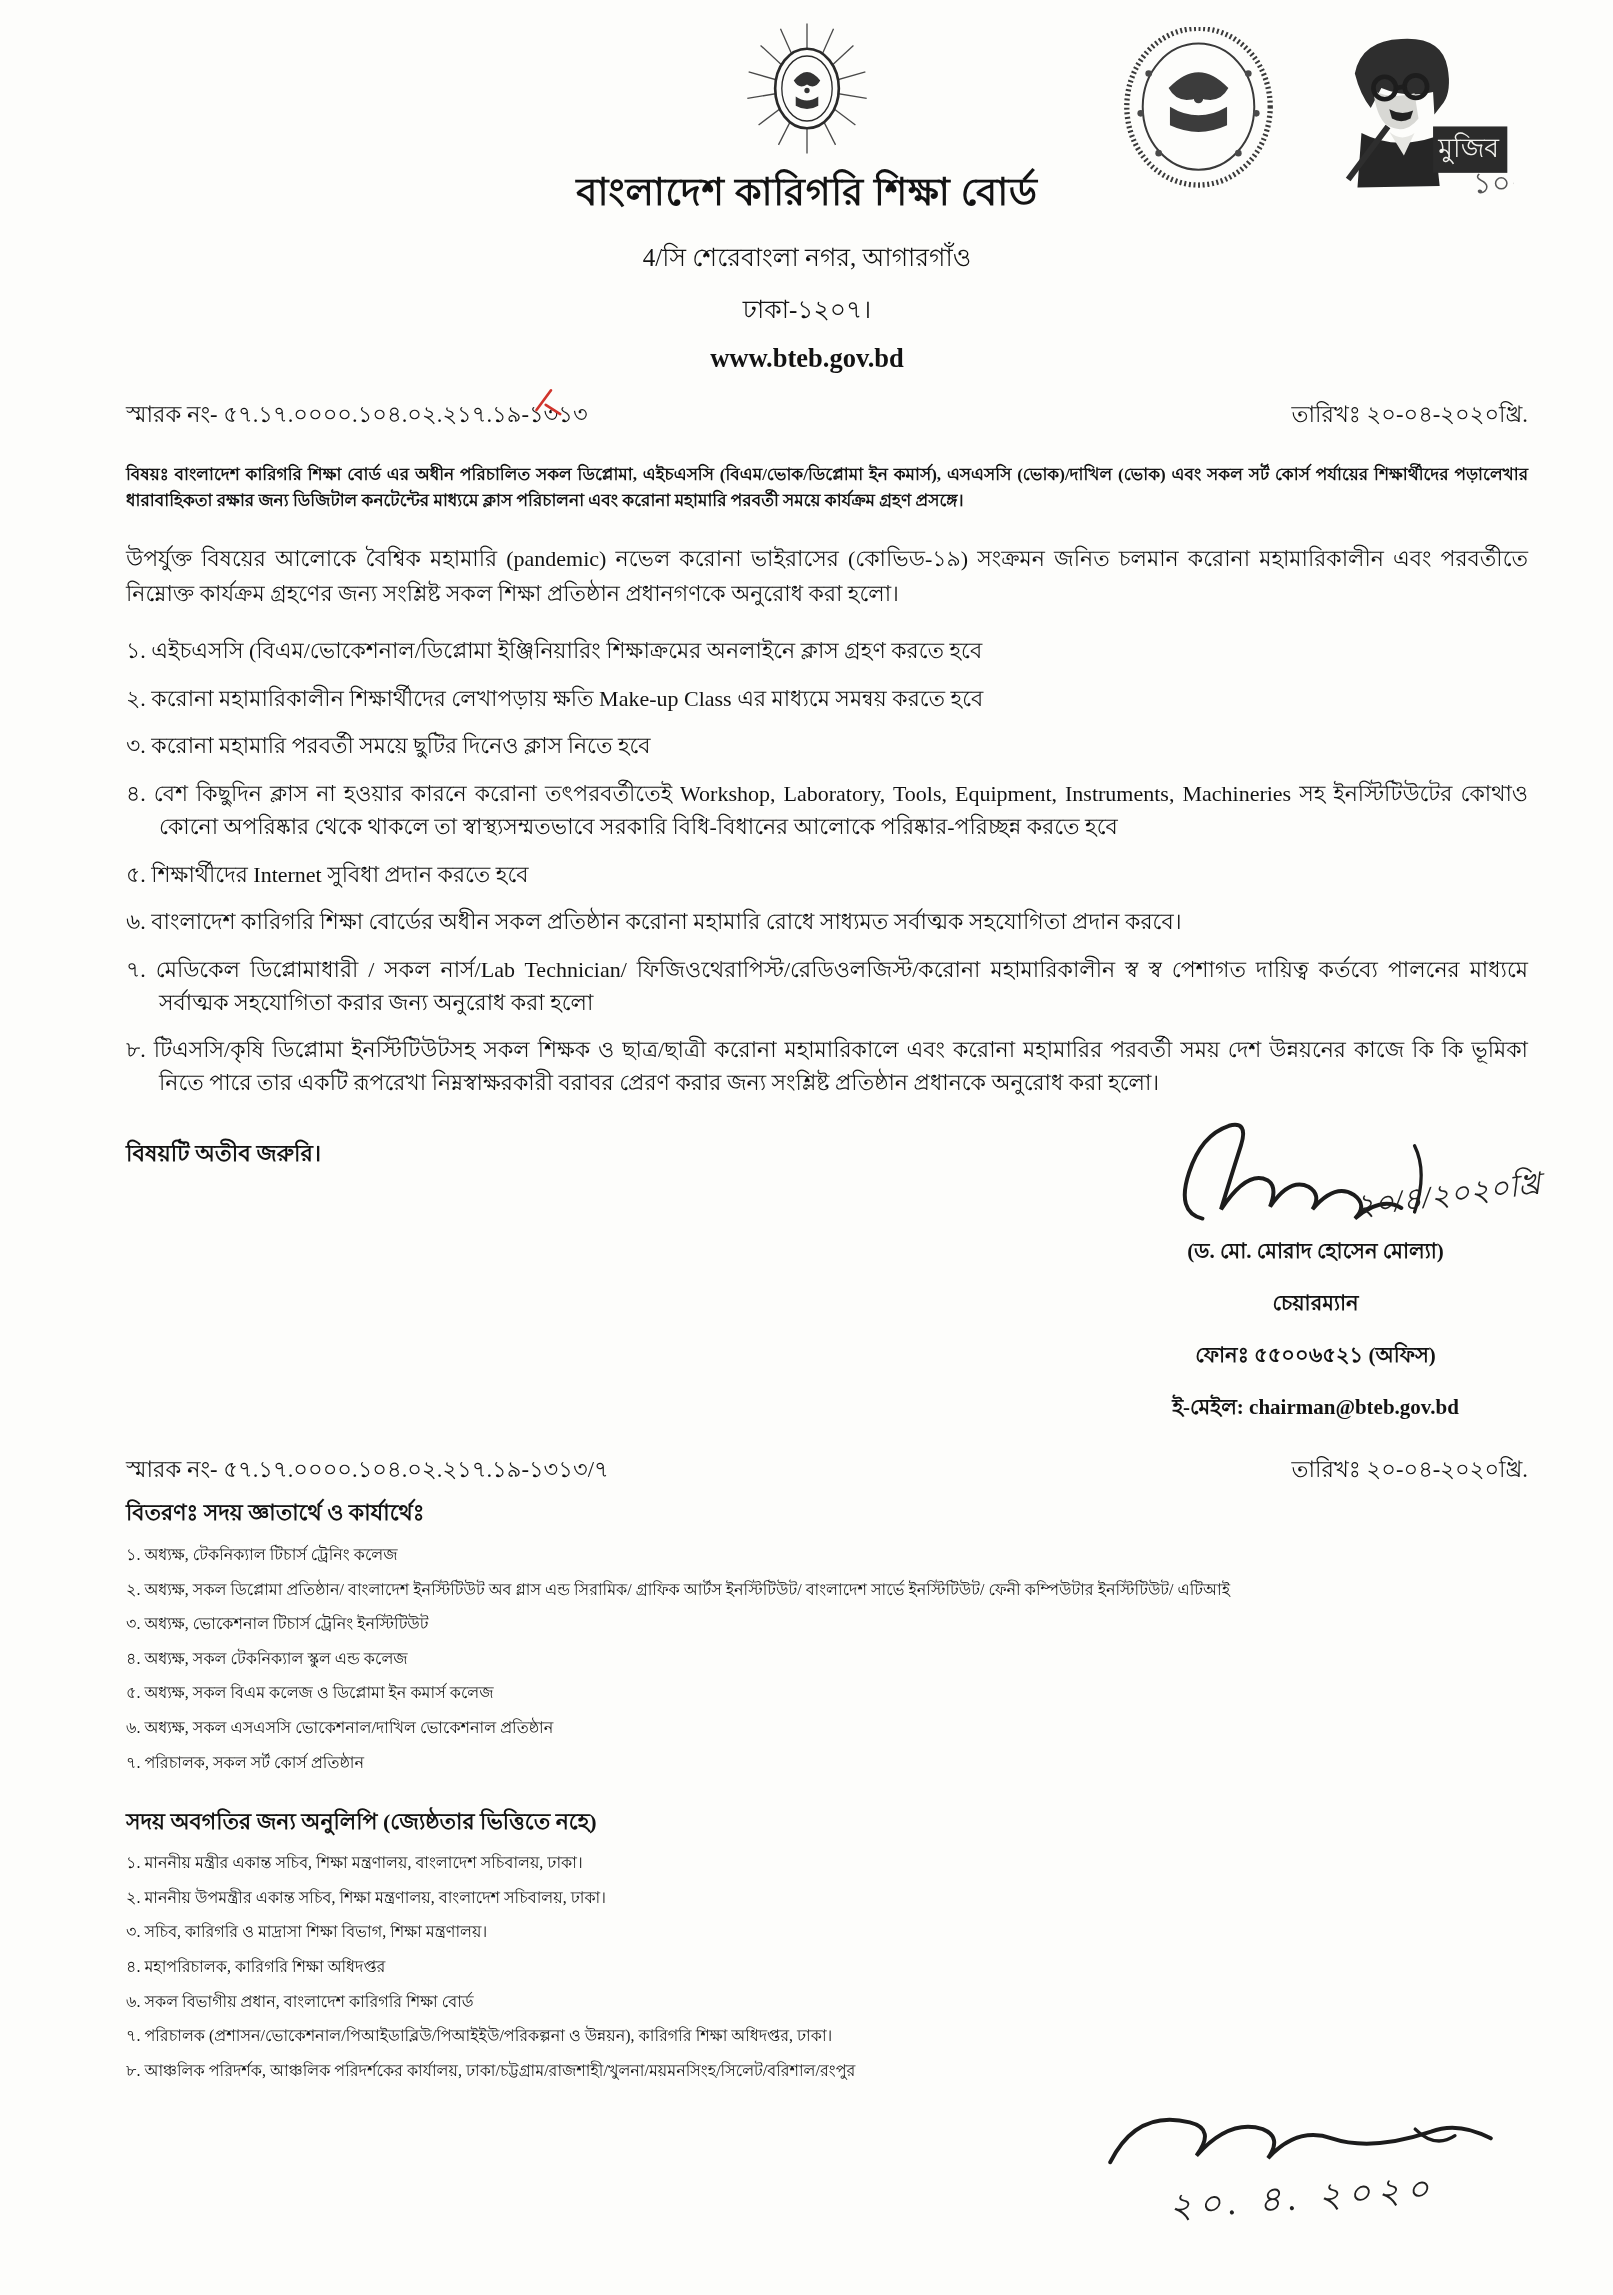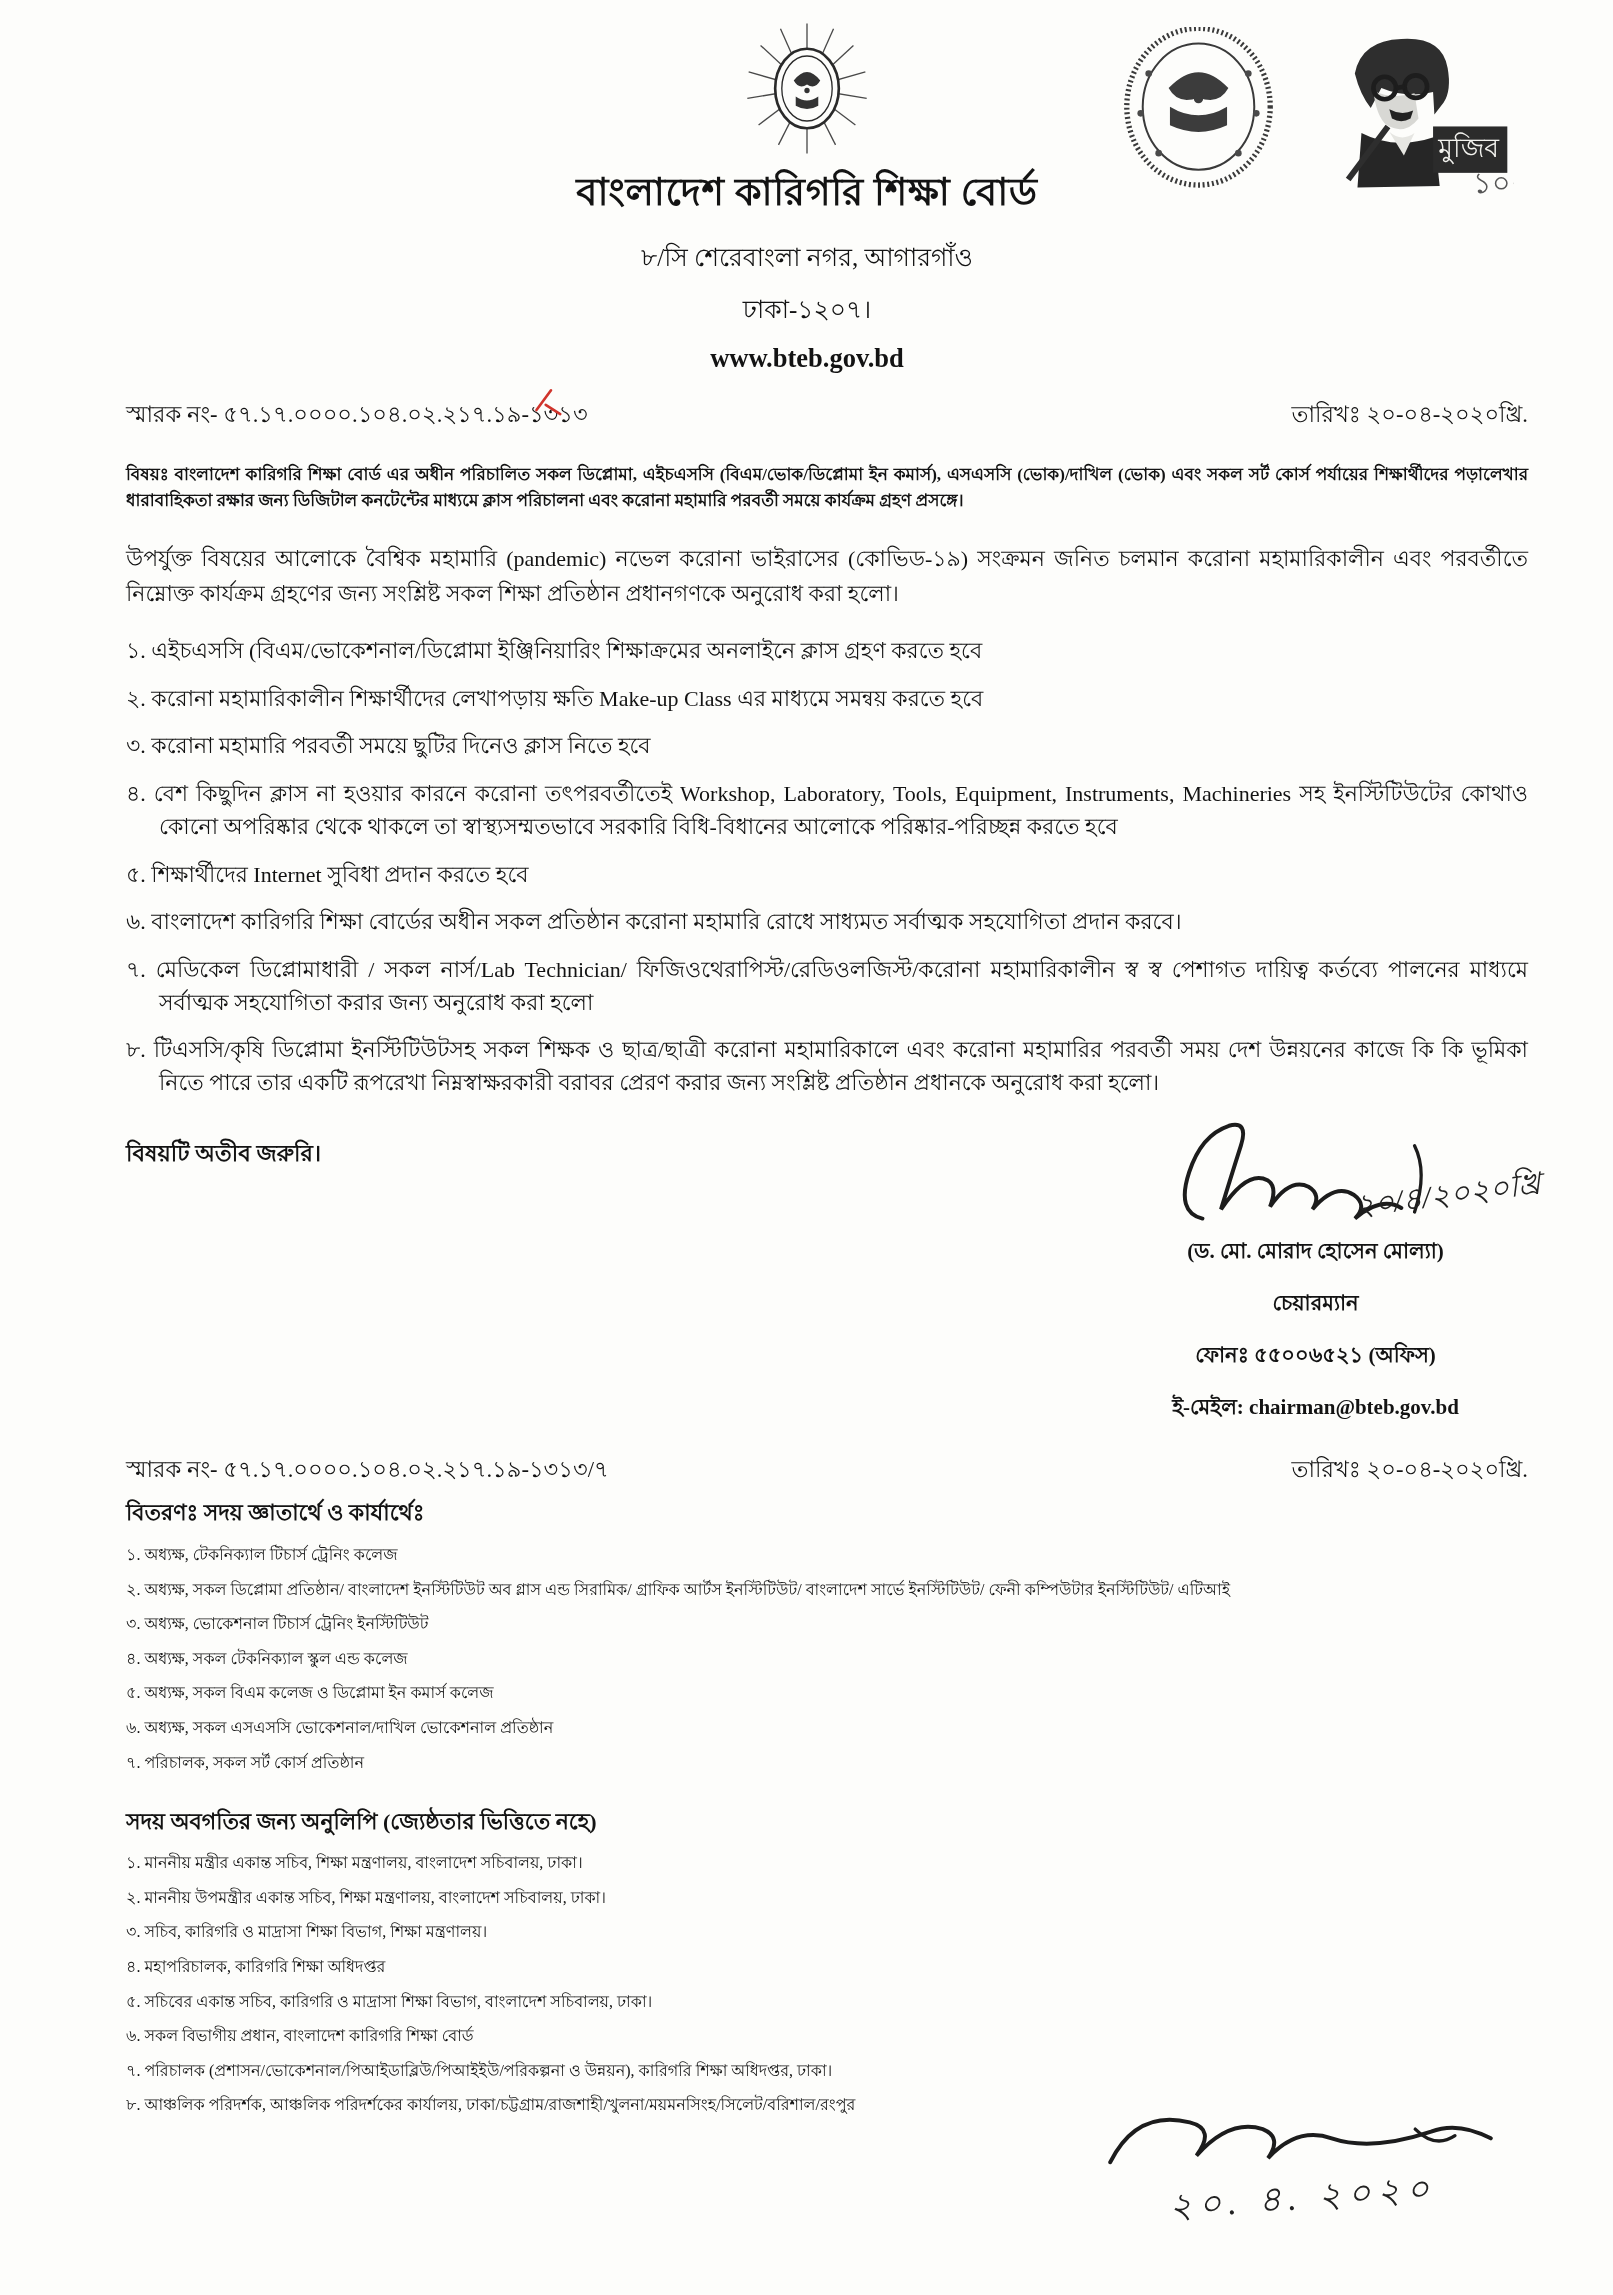--- a/index.html
+++ b/index.html
@@ -84,21 +84,21 @@
           </g>
           <ellipse cx="95" cy="100" rx="48" ry="60" fill="#fdfdfb" stroke-width="4"></ellipse>
           <ellipse cx="95" cy="100" rx="38" ry="49" fill="none" stroke-width="2"></ellipse>
           <path d="M75 88 q20 -26 40 0 q-8 14 -20 6 q-12 8 -20 -6z" fill="#333" stroke="none"></path>
           <path d="M78 112 q17 12 34 0 l0 14 q-17 10 -34 0z" fill="#333" stroke="none"></path>
           <circle cx="95" cy="103" r="4" fill="#333" stroke="none"></circle>
         </g>
       </svg>
     </div>
     <div class="org-name">বাংলাদেশ কারিগরি শিক্ষা বোর্ড</div>
-    <div class="addr">৮/সি শেরেবাংলা নগর, আগারগাঁও</div>
+    <div class="addr">4/সি শেরেবাংলা নগর, আগারগাঁও</div>
     <div class="addr2">ঢাকা-১২০৭।</div>
     <div class="site">www.bteb.gov.bd</div>
 
     <div class="corner-logos">
       <svg width="153" height="166" viewBox="0 0 230 250">
         <ellipse cx="115" cy="120" rx="108" ry="118" fill="none" stroke="#3a3a3a" stroke-width="8" stroke-dasharray="3 4"></ellipse>
         <ellipse cx="115" cy="120" rx="84" ry="95" fill="none" stroke="#3a3a3a" stroke-width="3"></ellipse>
         <path d="M70 92 q45 -48 90 0 q-14 26 -45 14 q-31 12 -45 -14z" fill="#3c3c3c"></path>
         <path d="M72 120 q43 26 86 0 l0 28 q-43 20 -86 0z" fill="#3c3c3c"></path>
         <circle cx="115" cy="108" r="7" fill="#3c3c3c"></circle>
@@ -187,21 +187,20 @@
     <div class="li">৭. পরিচালক, সকল সর্ট কোর্স প্রতিষ্ঠান</div>
   </div>
 
   <div class="copies-wrap">
     <div class="copies-head">সদয় অবগতির জন্য অনুলিপি (জ্যেষ্ঠতার ভিত্তিতে নহে)</div>
     <div class="plain-list">
       <div class="li">১. মাননীয় মন্ত্রীর একান্ত সচিব, শিক্ষা মন্ত্রণালয়, বাংলাদেশ সচিবালয়, ঢাকা।</div>
       <div class="li">২. মাননীয় উপমন্ত্রীর একান্ত সচিব, শিক্ষা মন্ত্রণালয়, বাংলাদেশ সচিবালয়, ঢাকা।</div>
       <div class="li">৩. সচিব, কারিগরি ও মাদ্রাসা শিক্ষা বিভাগ, শিক্ষা মন্ত্রণালয়।</div>
       <div class="li">৪. মহাপরিচালক, কারিগরি শিক্ষা অধিদপ্তর</div>
-      <div class="li">৫. সচিবের একান্ত সচিব, কারিগরি ও মাদ্রাসা শিক্ষা বিভাগ, বাংলাদেশ সচিবালয়, ঢাকা।</div>
       <div class="li">৬. সকল বিভাগীয় প্রধান, বাংলাদেশ কারিগরি শিক্ষা বোর্ড</div>
       <div class="li">৭. পরিচালক (প্রশাসন/ভোকেশনাল/পিআইডাব্লিউ/পিআইইউ/পরিকল্পনা ও উন্নয়ন), কারিগরি শিক্ষা অধিদপ্তর, ঢাকা।</div>
       <div class="li">৮. আঞ্চলিক পরিদর্শক, আঞ্চলিক পরিদর্শকের কার্যালয়, ঢাকা/চট্টগ্রাম/রাজশাহী/খুলনা/ময়মনসিংহ/সিলেট/বরিশাল/রংপুর</div>
 
     </div>
 
     <div class="sec-block">
       <svg class="sig" width="411" height="100" viewBox="0 0 620 150">
         <path class="muted-ink" stroke-width="6" d="M20 110 q40 -80 120 -60 q40 10 10 50 q50 -56 100 -40 q30 12 8 44 q44 -48 96 -30 q60 20 150 -10 q40 -16 90 10"></path>
         <path class="muted-ink" stroke-width="5" d="M480 60 q30 30 60 10"></path>

